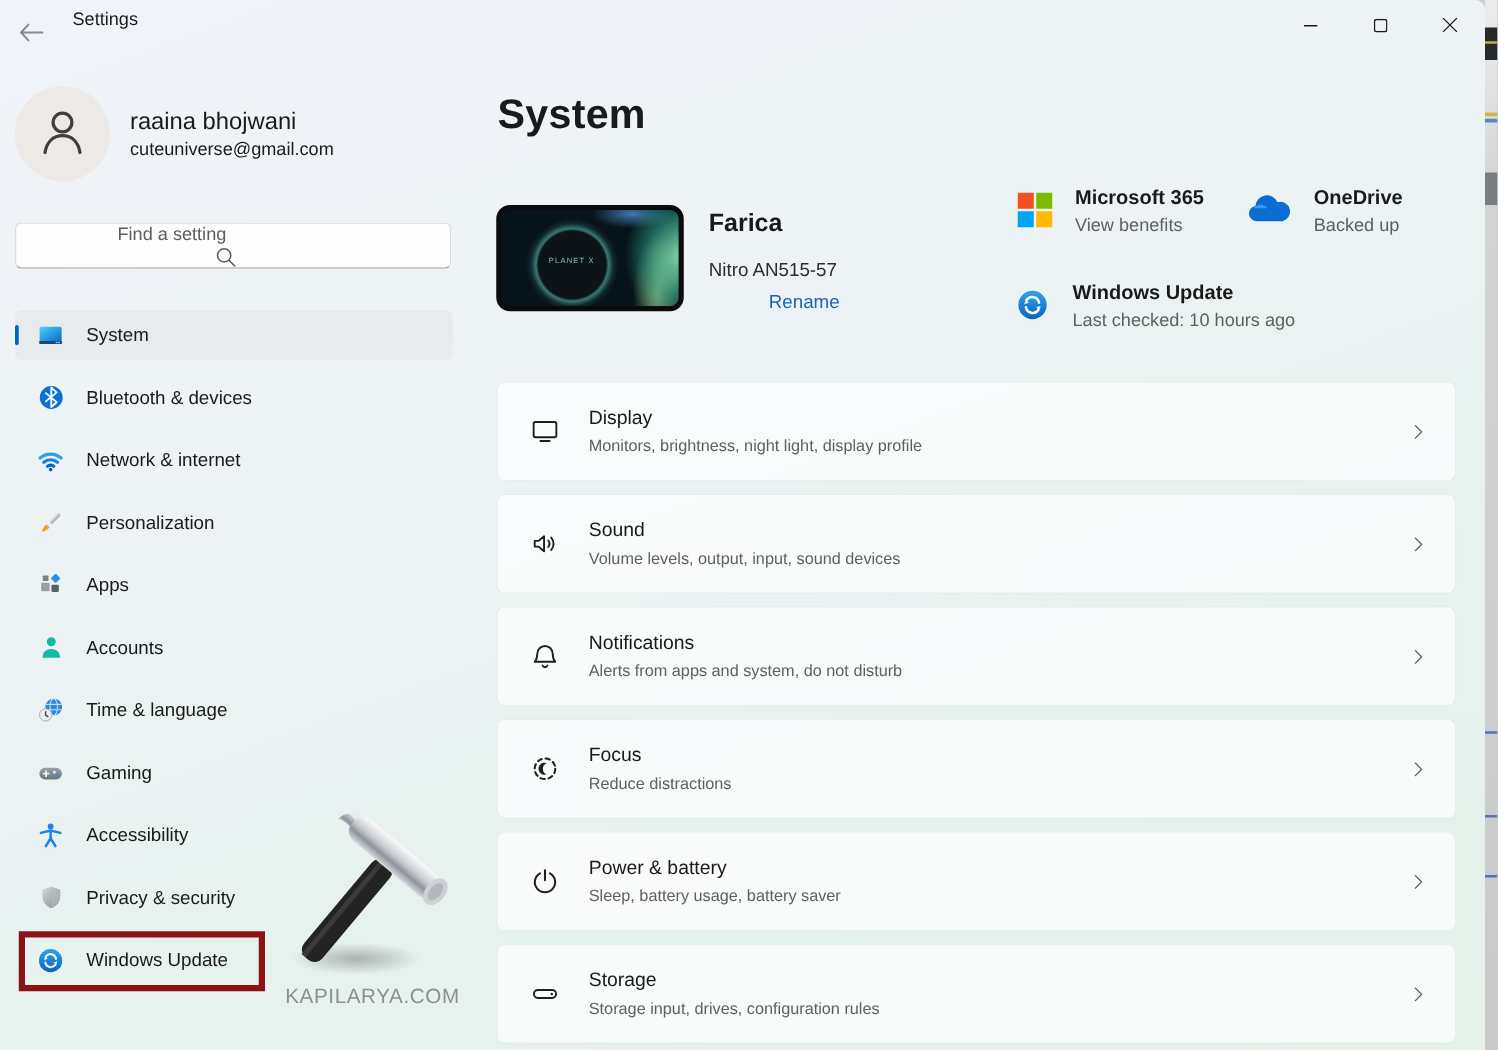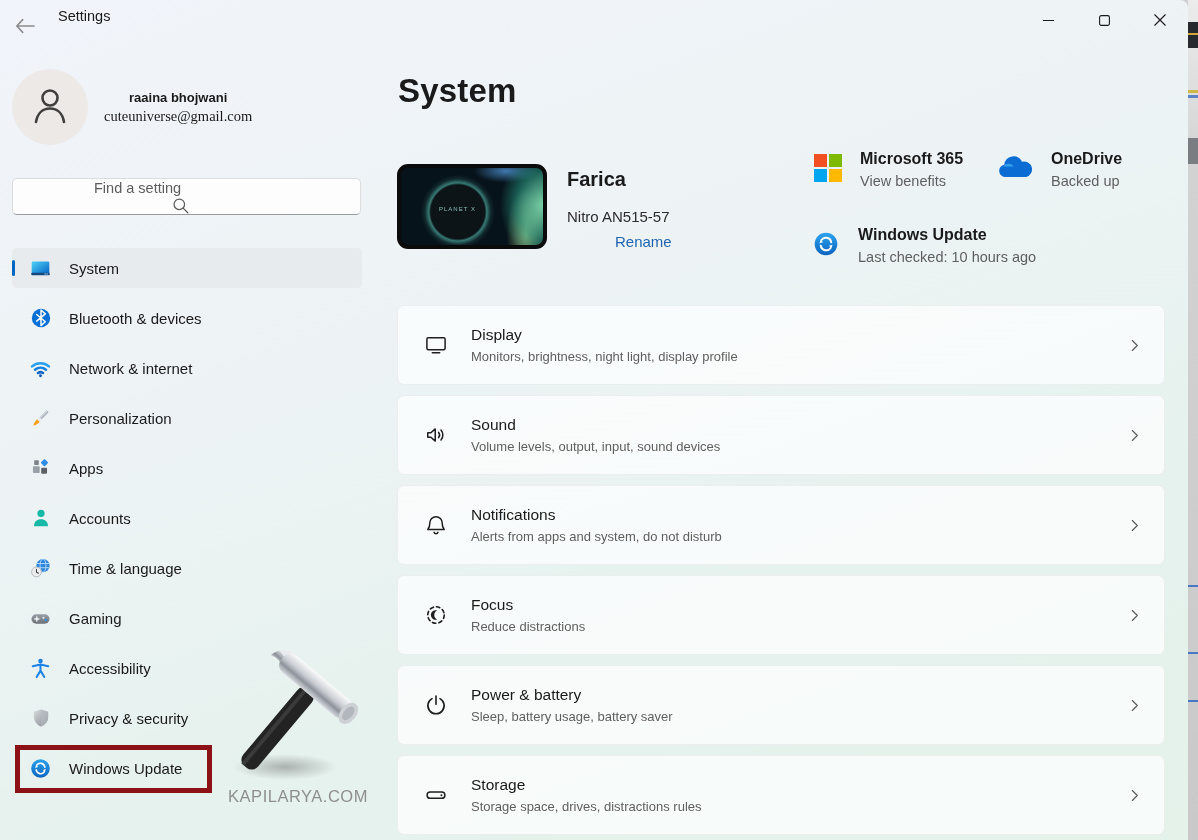--- a/index.html
+++ b/index.html
@@ -20,22 +20,22 @@
   
   .titlebar { position:absolute; left:0; top:0; width:100%; height:56px; }
   .back-btn { position:absolute; left:6px; top:10px; width:38px; height:34px; border:none; background:transparent; display:flex; align-items:center; justify-content:center; }
   .tb-title { position:absolute; left:58px; top:8px; font-size:14.5px; color:#1b1b1b; }
   .win-controls { position:absolute; right:0; top:0; display:flex; }
   .win-btn { width:56px; height:42px; border:none; background:transparent; display:flex; align-items:center; justify-content:center; }
 
   
   .profile { position:absolute; left:12px; top:68px; width:350px; height:78px; display:flex; align-items:center; gap:16px; }
   .avatar { width:76px; height:76px; border-radius:50%; background:#ece9e6; display:flex; align-items:center; justify-content:center; }
-  .profile-name { font-size:13px; font-weight:700;text-align:center; }
-  .profile-email { font-size:14.5px; margin-top:3px;font-family:Liberation Serif, serif; }
+  .profile-name { font-size:19px; font-weight:400; }
+  .profile-email { font-size:14.5px; margin-top:3px; }
 
   .searchbox { position:absolute; left:12px; top:178px; width:349px; height:37px;
     background:#fdfdfd; border:1px solid #dcdcdc; border-bottom:1px solid #9a9a9a; border-radius:5px;
     display:flex; align-items:center;flex-direction:column; }
   .searchbox input { flex:1; border:none; outline:none; background:transparent; font-size:14.5px; color:#1a1a1a; padding:0 10px 0 12px; font-family:inherit; }
   .searchbox input::placeholder { color:#5d5d5d; opacity:1; }
   .search-ico { padding-right:12px; display:flex; }
 
   .nav { position:absolute; left:12px; top:248px; width:350px; }
   .nav-item { position:relative; height:40px; margin-bottom:10px; border-radius:5px;
@@ -510,21 +510,21 @@
 
       <div class="card">
         <span class="card-icon">
           <svg width="26" height="26" viewBox="0 0 24 24" fill="none" stroke="#1f1f1f" stroke-width="1.4">
             <rect x="3.8" y="9.2" width="16.4" height="5.9" rx="2.9"></rect>
             <circle cx="17" cy="12.2" r="0.9" fill="#1f1f1f" stroke="none"></circle>
             </svg>
         </span>
         <div class="card-texts">
           <div class="card-title">Storage</div>
-          <div class="card-sub">Storage space, drives, distractions rules</div>
+          <div class="card-sub">Storage input, drives, configuration rules</div>
         </div>
         <span class="chevron">
           <svg width="15" height="15" viewBox="0 0 24 24" fill="none" stroke="#5a5a5a" stroke-width="1.8" stroke-linecap="round" stroke-linejoin="round">
               <path d="M8.5 4l8 8-8 8"></path>
             </svg>
         </span>
       </div>
 
     </div>
   </div>

